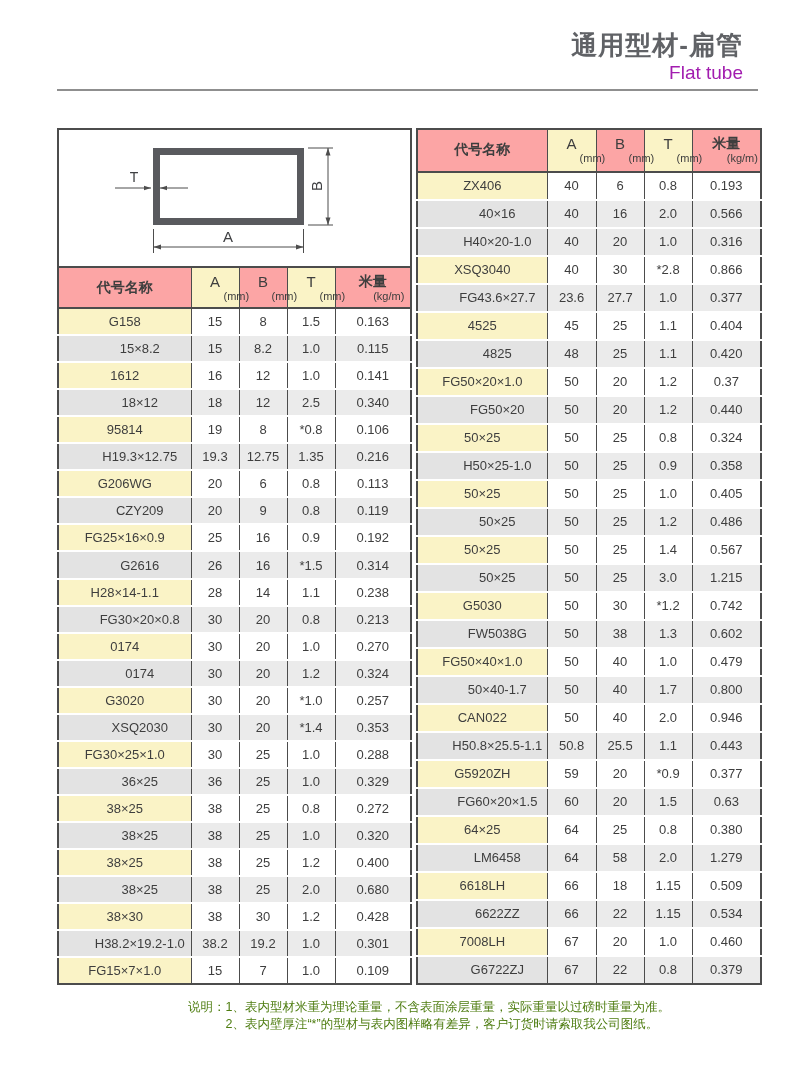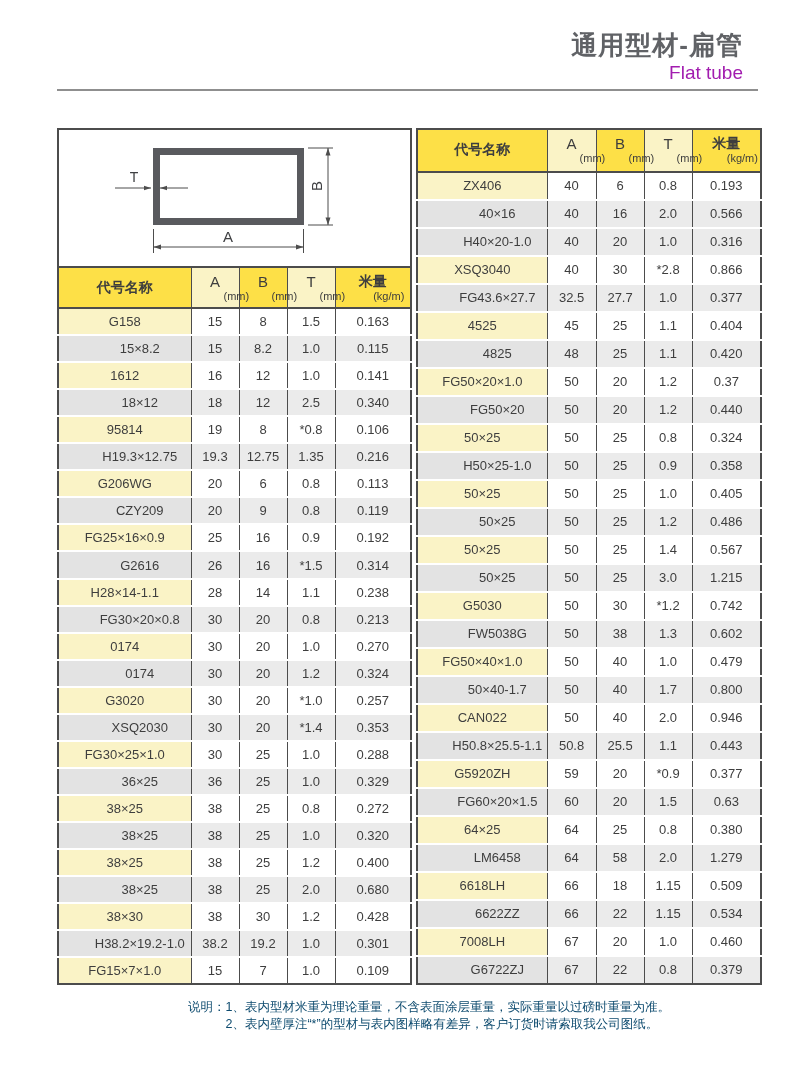--- a/index.html
+++ b/index.html
@@ -17,35 +17,35 @@
   table.spec{border-collapse:collapse;table-layout:fixed;height:857px;background:#fff;
              border:2px solid #4c4c4c;}
   table.left-t{width:353px;}
   table.right-t{width:344px;}
   table.spec td, table.spec th{padding:0;margin:0;text-align:center;vertical-align:middle;
              border-left:1.5px solid #4c4c4c;font-size:13px;color:#3e3e3e;}
   table.spec td:first-child, table.spec th:first-child{border-left:none;}
 
   tr.diagram-row td{height:133px;background:#fff;border-bottom:2px solid #4c4c4c;}
 
-  tr.head th{height:39px;background:#fde047;font-weight:normal;border-bottom:2px solid #4c4c4c;}
+  tr.head th{height:39px;background:#fca5a5;font-weight:normal;border-bottom:2px solid #4c4c4c;}
   tr.head th.yellow{background:#faf3c6;}
   .h-main{font-size:15px;line-height:15px;}
   .h-cjk{font-size:14px;font-weight:bold;}
   .h-sub{font-size:11px;line-height:12px;margin-top:1px;margin-left:32px;}
 
   tr.data{height:27px;}
   tr.data td{border-top:2px solid #ffffff;}
   tr.data.odd td{background:#ffffff;}
   tr.data.odd td.name{background:#faf3c6;}
   tr.data.even td{background:#ebebeb;}
   tr.data.even td.name{background:#e3e3e3;padding-left:30px;}
 
   
-  .notes{position:absolute;left:188px;top:999px;display:flex;font-size:12.5px;color:#0c4a6e;line-height:17px;}
+  .notes{position:absolute;left:188px;top:999px;display:flex;font-size:12.5px;color:#4d7c0f;line-height:17px;}
   .notes-label{white-space:nowrap;}
   .pageno{position:absolute;left:700px;top:1098px;width:40px;text-align:right;
           font-size:13px;color:#701a75;}
 
   svg text{fill:#3f4043;}
 </style>
 </head>
 <body>
 
 <div class="page">
@@ -351,21 +351,21 @@
           </tr>
           <tr class="data odd">
             <td class="name">XSQ3040</td>
             <td class="num">40</td>
             <td class="num">30</td>
             <td class="num">*2.8</td>
             <td class="num">0.866</td>
           </tr>
           <tr class="data even">
             <td class="name">FG43.6×27.7</td>
-            <td class="num">32.5</td>
+            <td class="num">23.6</td>
             <td class="num">27.7</td>
             <td class="num">1.0</td>
             <td class="num">0.377</td>
           </tr>
           <tr class="data odd">
             <td class="name">4525</td>
             <td class="num">45</td>
             <td class="num">25</td>
             <td class="num">1.1</td>
             <td class="num">0.404</td>

